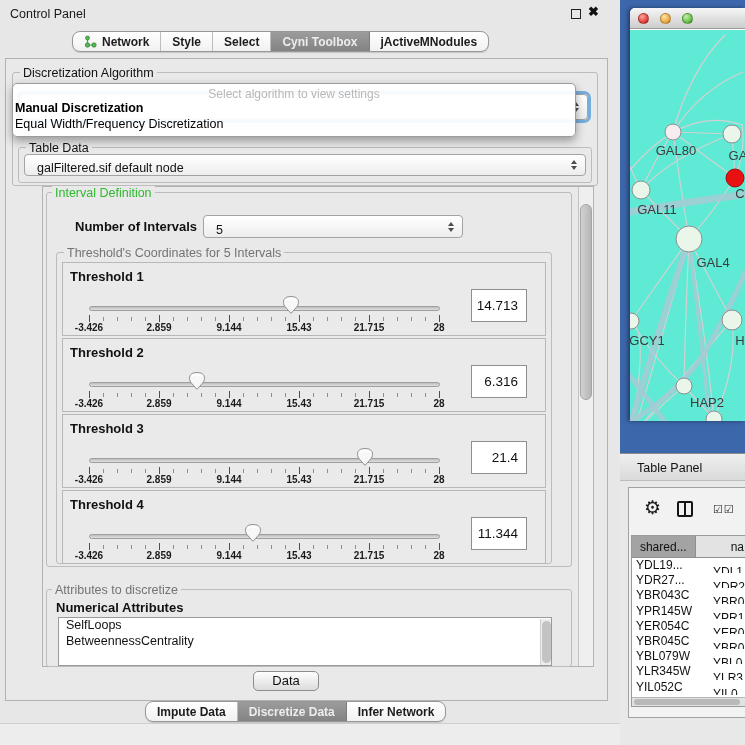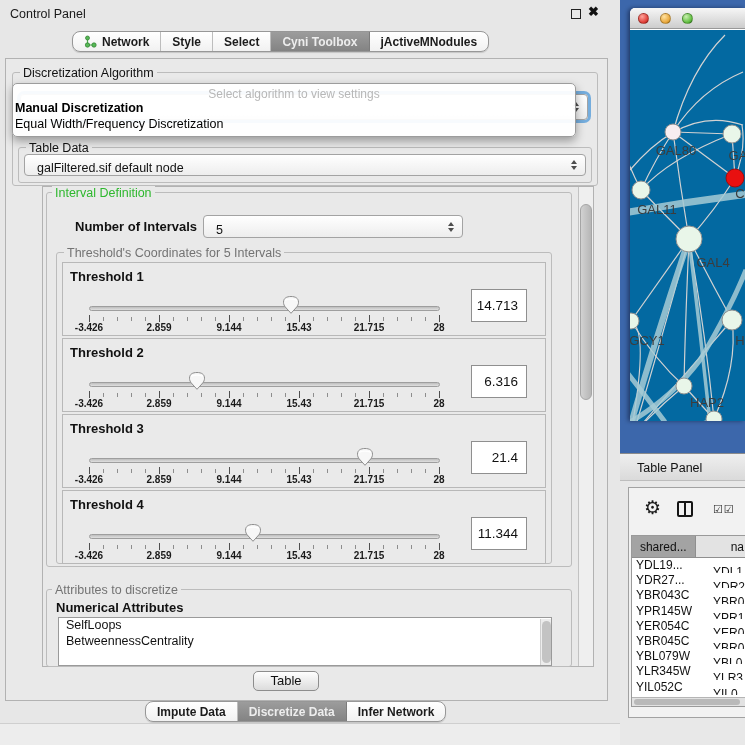--- a/index.html
+++ b/index.html
@@ -97,21 +97,21 @@
                 background:#fff; border-radius:5px 0 0 0;
                 box-shadow:-2px 0 4px rgba(0,0,20,.45); overflow:hidden; }
   .net-titlebar { position:absolute; left:0; top:0; right:0; height:21px;
                   background:linear-gradient(#f6f6f6,#cdcdcd); border-bottom:1px solid #989898;
                   border-radius:5px 0 0 0; }
   .light { position:absolute; top:5px; width:11px; height:11px; border-radius:50%;
            border:1px solid rgba(0,0,0,.25); }
   .light.red    { left:8px;  background:radial-gradient(circle at 35% 30%, #ffa49b, #e0413a 65%, #a81d14); }
   .light.yellow { left:30px; background:radial-gradient(circle at 35% 30%, #ffe2a0, #e9a93f 65%, #b97f12); }
   .light.green  { left:52px; background:radial-gradient(circle at 35% 30%, #c9efb0, #63c043 65%, #35851f); }
-  .net-body { position:absolute; left:0; top:22px; width:115px; height:391px; background:#0369a1; }
+  .net-body { position:absolute; left:0; top:22px; width:115px; height:391px; background:#5eead4; }
 
   .tp-header { left:620px; top:453px; width:125px; height:28px;
                background:linear-gradient(#efefef,#dadada); border-top:1px solid #8b8b8b;
                border-bottom:1px solid #bdbdbd; }
   .tp-title { position:absolute; left:17px; top:7px; font-size:12.5px; color:#111; }
   .tp-area { left:620px; top:481px; width:125px; height:264px; background:#e8e8e8; }
   .tp-box { position:absolute; left:8px; top:6px; width:117px; height:231px;
             border:1px solid #a2a2a2; background:#f2f2f2; border-right:none; }
   .gear-icon { position:absolute; left:15px; top:10px; font-size:19px; color:#1b1b1b; line-height:19px; }
   .colsplit-icon { position:absolute; left:48px; top:13px; width:16px; height:16px;
@@ -291,21 +291,21 @@
 <div class="legend blue" style="left:52px; top:583px;">Attributes to discretize</div>
 <div class="abs" style="left:56px; top:600px; font-weight:bold; font-size:13px;">Numerical Attributes</div>
 <div class="attr-list abs" id="attr-list">
   <div class="attr-scroll">
     <div class="attr-thumb"></div>
   </div>
 <div class="attr-item">SelfLoops</div>
     <div class="attr-item">BetweennessCentrality</div>
   </div>
 
-<div class="abs apply-btn">Table</div>
+<div class="abs apply-btn">Data</div>
 
 <div class="abs bottom-strip"></div>
 <div class="abs capsule" id="bottom-tabs" style="left:145px; top:701px;">
     <div class="seg">
       <span>Impute Data</span>
     </div>
     <div class="seg sel">
       <span>Discretize Data</span>
     </div>
     <div class="seg">

